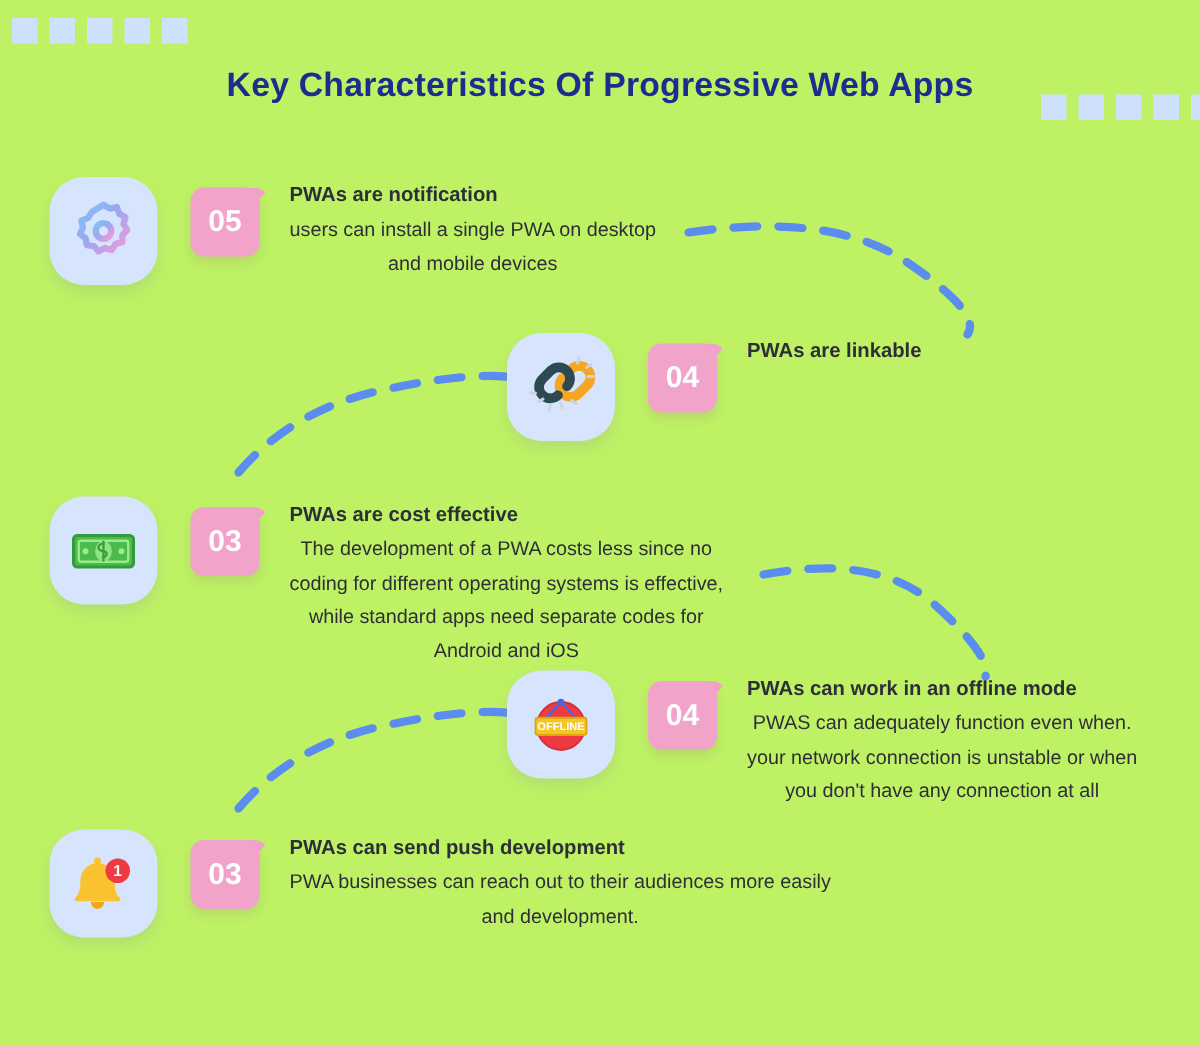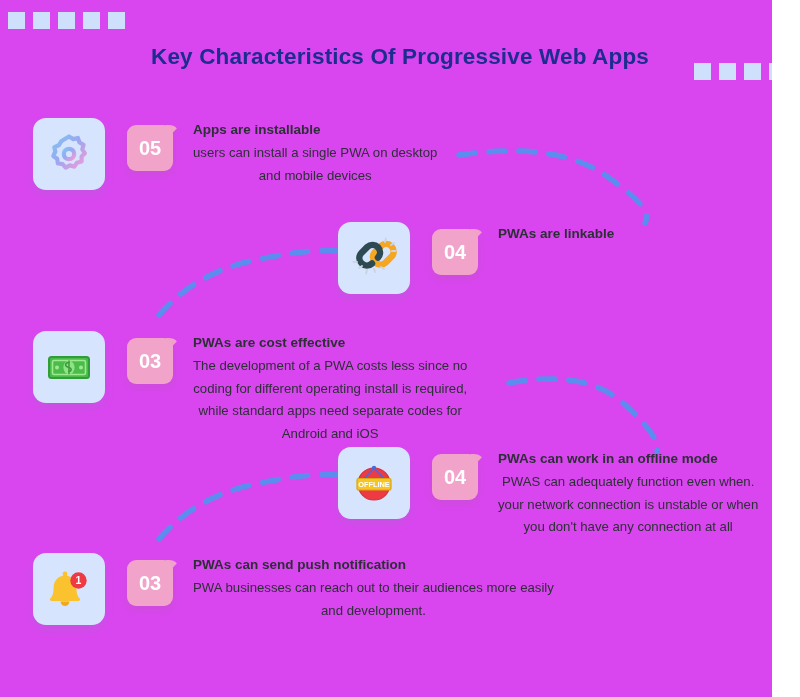--- a/index.html
+++ b/index.html
@@ -10,25 +10,24 @@
     width: 800px;
     height: 697px;
     background: #ffffff;
     font-family: "Liberation Sans", sans-serif;
     overflow: hidden;
     position: relative;
   }
 
   #stage {
     position: relative;
-    width: 728px;
+    width: 800px;
     height: 697px;
-    background: #d946ef;
+    background: #bef264;
     overflow: hidden;
-    padding-left: 44px;
   }
 
   
   .dot-strip {
     position: absolute;
     display: flex;
     gap: 8px;
   }
   .dot-strip .sq {
     width: 17px;
@@ -68,21 +67,21 @@
   .row {
     position: absolute;
     display: flex;
     align-items: flex-start;
   }
 
   
   .icon-tile {
     width: 72px;
     height: 72px;
-    border-radius: 13px;
+    border-radius: 23px;
     background: #d7e4fd;
     box-shadow: 0 5px 9px rgba(120,140,180,0.18);
     flex: 0 0 auto;
     display: flex;
     align-items: center;
     justify-content: center;
     position: relative;
   }
   .icon-tile svg { display: block; }
 
@@ -205,21 +204,21 @@
         </svg>
       </span>
     </div>
     <div class="num-badge">
       <div class="tail"></div>
       <div class="body">
         <span class="num">05</span>
       </div>
     </div>
     <div class="text-block">
-      <div class="item-heading">Apps are installable</div>
+      <div class="item-heading">PWAs are notification</div>
       <div class="item-body">
         <div>users can install a single PWA on desktop</div>
         <div>and mobile devices</div>
       </div>
     </div>
   </div>
 
   <div class="row" id="row-2">
     <div class="icon-tile">
       <span>
@@ -272,21 +271,21 @@
     <div class="num-badge">
       <div class="tail"></div>
       <div class="body">
         <span class="num">03</span>
       </div>
     </div>
     <div class="text-block">
       <div class="item-heading">PWAs are cost effective</div>
       <div class="item-body">
         <div>The development of a PWA costs less since no</div>
-        <div>coding for different operating install is required,</div>
+        <div>coding for different operating systems is effective,</div>
         <div>while standard apps need separate codes for</div>
         <div>Android and iOS</div>
       </div>
     </div>
   </div>
 
   <div class="row" id="row-4">
     <div class="icon-tile">
       <span>
         <svg width="48" height="48" viewBox="0 0 48 48">
@@ -331,21 +330,21 @@
         </svg>
       </span>
     </div>
     <div class="num-badge">
       <div class="tail"></div>
       <div class="body">
         <span class="num">03</span>
       </div>
     </div>
     <div class="text-block">
-      <div class="item-heading">PWAs can send push notification</div>
+      <div class="item-heading">PWAs can send push development</div>
       <div class="item-body">
         <div>PWA businesses can reach out to their audiences more easily</div>
         <div>and development.</div>
       </div>
     </div>
   </div>
 
 </div>
 
 </body></html>

